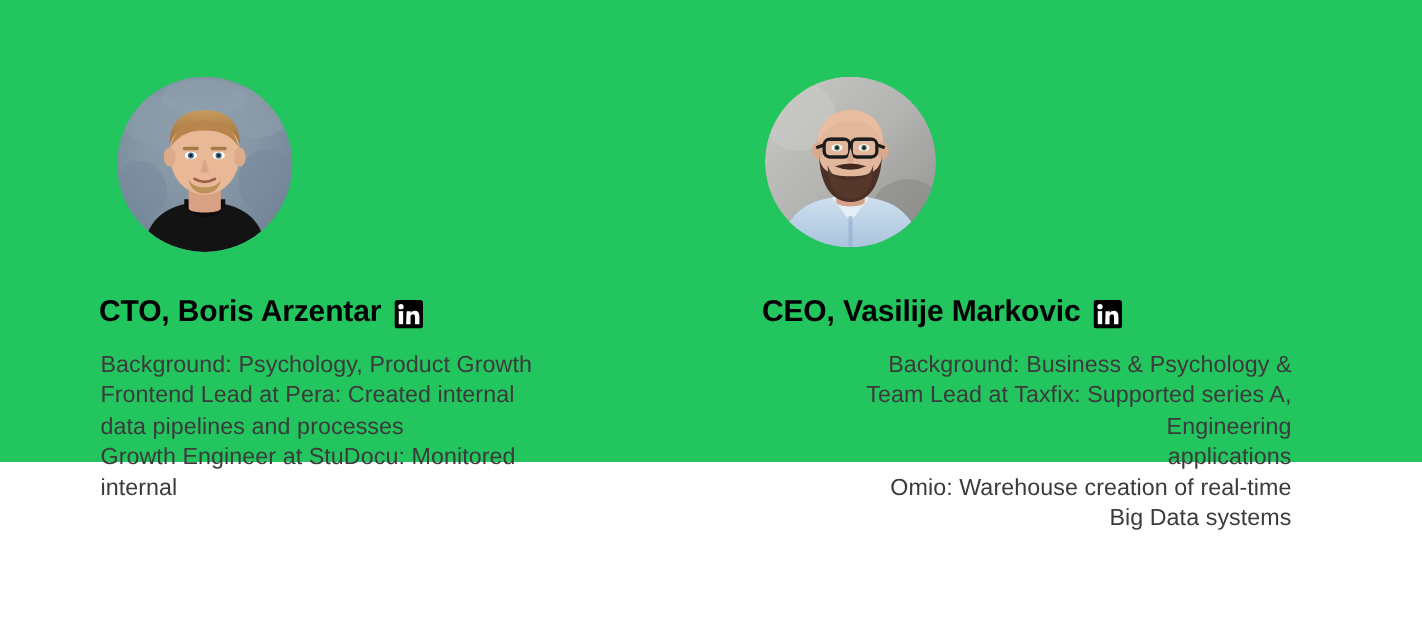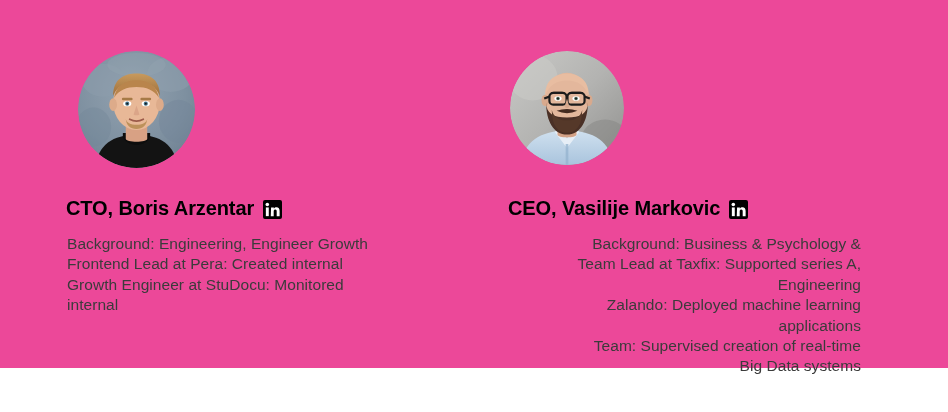--- a/index.html
+++ b/index.html
@@ -9,22 +9,22 @@
   body {
     width: 948px;
     height: 412px;
     background: #ffffff;
     font-family: "Liberation Sans", sans-serif;
     overflow: hidden;
   }
   .slide {
     position: relative;
     width: 948px;
-    height: 368px;
-    background: #ec4899;
+    height: 308px;
+    background: #22c55e;
   }
   .team-grid {
     position: absolute;
     left: 0;
     top: 0;
     width: 948px;
     height: 412px;
     display: block;
   }
   .member {
@@ -162,22 +162,23 @@
           <svg viewBox="0 0 24 24" xmlns="http://www.w3.org/2000/svg" aria-hidden="true">
             <rect x="0" y="0" width="24" height="24" rx="2.5" fill="#000000"></rect>
             <rect x="3.6" y="9.4" width="3.7" height="11" fill="#ffffff"></rect>
             <circle cx="5.45" cy="5.6" r="2.25" fill="#ffffff"></circle>
             <path d="M10.2 9.4 h3.5 v1.5 c0.7-1.2 2-1.8 3.4-1.8 2.6 0 3.9 1.7 3.9 4.7 v6.6 h-3.7 v-5.9 c0-1.5-0.5-2.4-1.8-2.4 -1.1 0-1.7 0.8-1.9 1.6 -0.1 0.3-0.1 0.7-0.1 1.1 v5.6 h-3.7 z" fill="#ffffff"></path>
           </svg>
         </span>
       </div>
 
       <div class="bio">
-        <span class="bio-line">Background: Engineering, Engineer Growth</span>
+        <span class="bio-line">Background: Psychology, Product Growth</span>
         <span class="bio-line">Frontend Lead at Pera: Created internal</span>
+        <span class="bio-line">data pipelines and processes</span>
         <span class="bio-line">Growth Engineer at StuDocu: Monitored</span>
         <span class="bio-line">internal</span>
       </div>
     </div>
 
     <div class="member member-right">
 
       <div class="avatar">
         <svg viewBox="0 0 120 120" xmlns="http://www.w3.org/2000/svg" aria-hidden="true">
           <defs>
@@ -249,21 +250,20 @@
             <circle cx="5.45" cy="5.6" r="2.25" fill="#ffffff"></circle>
             <path d="M10.2 9.4 h3.5 v1.5 c0.7-1.2 2-1.8 3.4-1.8 2.6 0 3.9 1.7 3.9 4.7 v6.6 h-3.7 v-5.9 c0-1.5-0.5-2.4-1.8-2.4 -1.1 0-1.7 0.8-1.9 1.6 -0.1 0.3-0.1 0.7-0.1 1.1 v5.6 h-3.7 z" fill="#ffffff"></path>
           </svg>
         </span>
       </div>
 
       <div class="bio">
         <span class="bio-line">Background: Business &amp; Psychology &amp;</span>
         <span class="bio-line">Team Lead at Taxfix: Supported series A,</span>
         <span class="bio-line">Engineering</span>
-        <span class="bio-line">Zalando: Deployed machine learning</span>
         <span class="bio-line">applications</span>
-        <span class="bio-line">Team: Supervised creation of real-time</span>
+        <span class="bio-line">Omio: Warehouse creation of real-time</span>
         <span class="bio-line">Big Data systems</span>
       </div>
     </div>
 
   </div>
 </div>
 
 </body></html>

